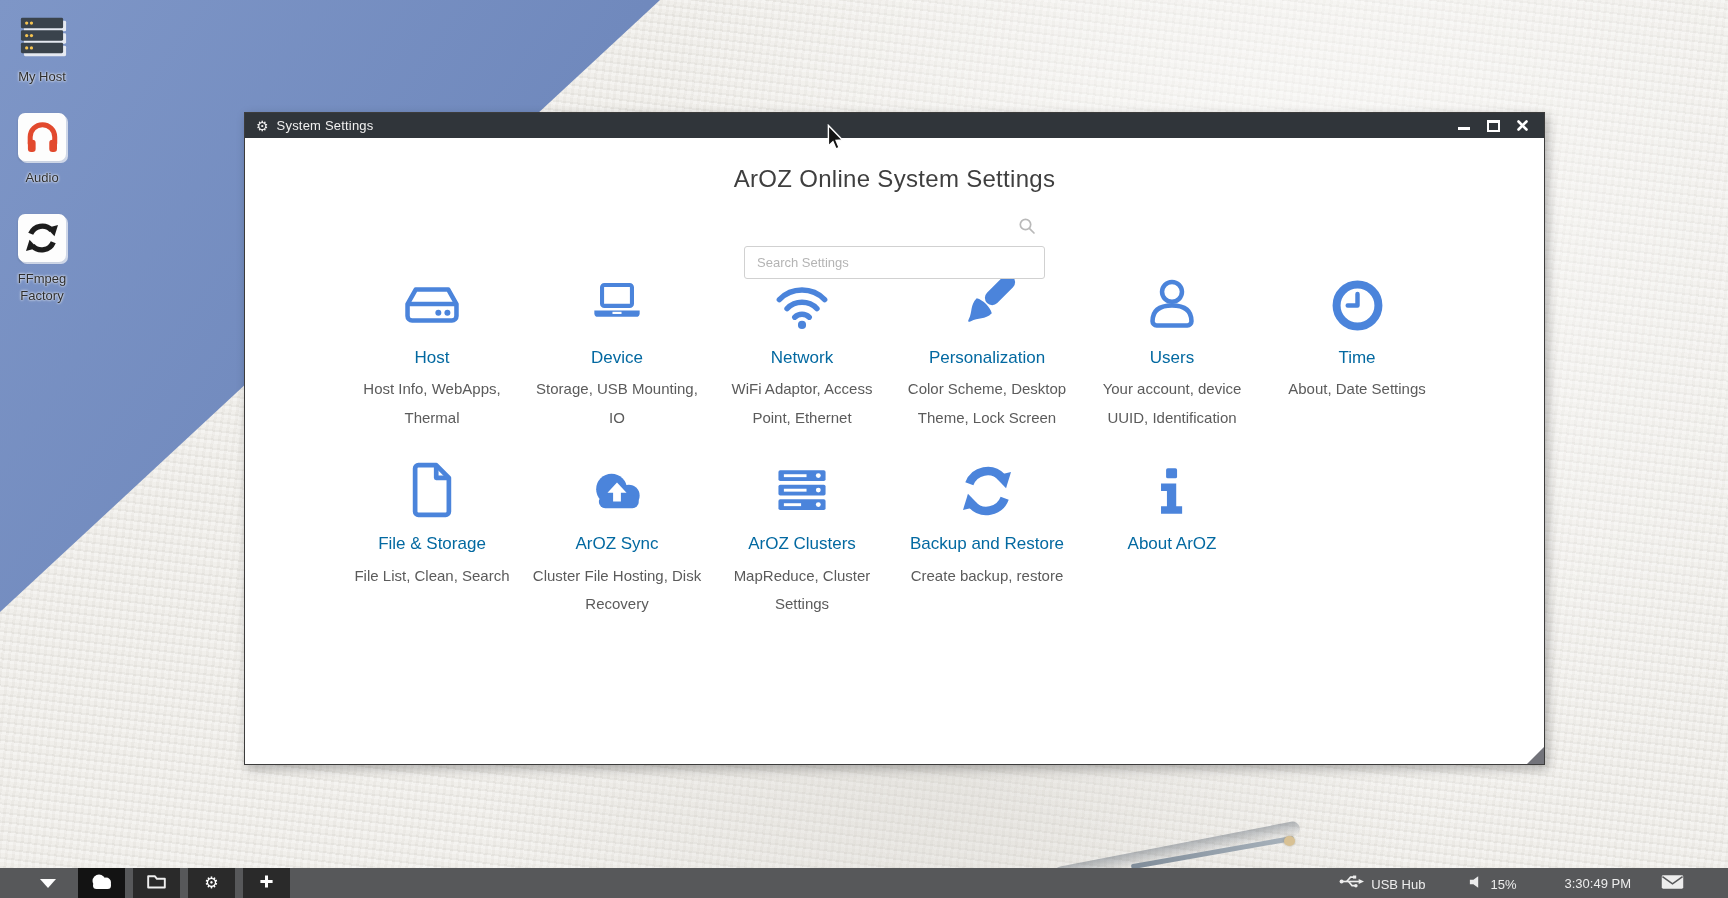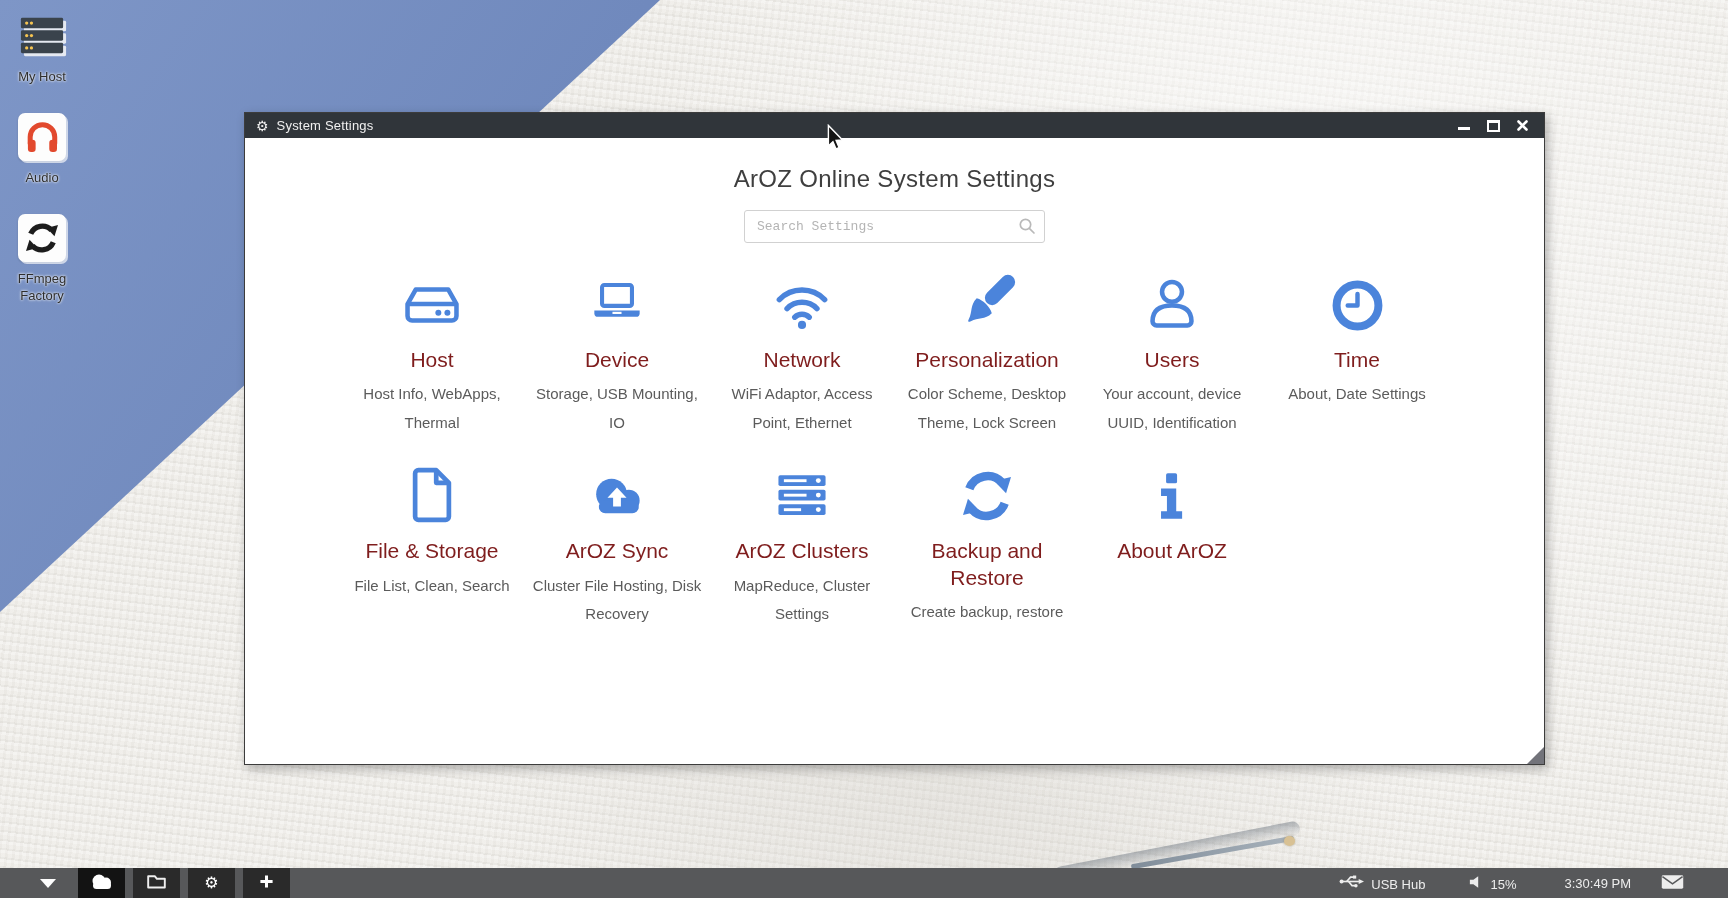--- a/index.html
+++ b/index.html
@@ -51,27 +51,27 @@
   .title-text{font-size:13px;letter-spacing:.2px;}
   .win-controls{margin-left:auto;display:flex;align-items:center;gap:15px;padding-right:4px;}
   .wc{cursor:pointer;display:flex;align-items:center;justify-content:center;width:14px;height:14px;}
   .wc-min i{display:block;width:12px;height:2.5px;background:#fff;margin-top:6px;}
   .wc-max i{display:block;width:9px;height:7px;border:2px solid #fff;border-top-width:3px;}
   .content{position:relative;height:626px;overflow:hidden;}
   .heading{margin:27px 0 0;text-align:center;font-size:24px;font-weight:400;color:#3f3f3f;letter-spacing:.3px;}
   .searchwrap{width:301px;height:33px;margin:17px auto 0;position:relative;}
   .searchwrap input{width:100%;height:100%;box-sizing:border-box;border:1px solid #d1d1d1;
     border-radius:3px;padding:0 34px 0 12px;font-size:13px;color:#444;outline:none;
-    font-family:Liberation Mono, monospace;}
+    font-family:Liberation Sans, sans-serif;margin-top:36px;}
   .searchwrap input::placeholder{color:#b4b4b4;}
   .search-icon{position:absolute;right:9px;top:7px;}
   .grid{width:1110px;margin:27px auto 0;display:flex;flex-wrap:wrap;}
   .item{width:185px;text-align:center;margin-bottom:24px;cursor:pointer;}
   .icon-box{height:64px;display:flex;align-items:flex-end;justify-content:center;}
-  .item-label{font-size:21px;color:#7f1d1d;margin:13px auto 0;max-width:158px;line-height:1.25;}
+  .item-label{font-size:17px;color:#0369a1;margin:13px auto 0;max-width:158px;line-height:1.25;}
   .item-sub{font-size:15px;color:#5b5b5b;margin-top:7px;line-height:1.9;padding:0 3px;}
   .resize-grip{position:absolute;right:0;bottom:0;width:0;height:0;
     border-left:17px solid transparent;border-bottom:17px solid #72737a;cursor:nwse-resize;}
 
   
   .cursor{position:absolute;left:826px;top:124px;pointer-events:none;}
 
   
   .taskbar{position:absolute;left:0;bottom:0;width:1728px;height:30px;background:#57585a;
     display:flex;align-items:center;color:#ededed;}

